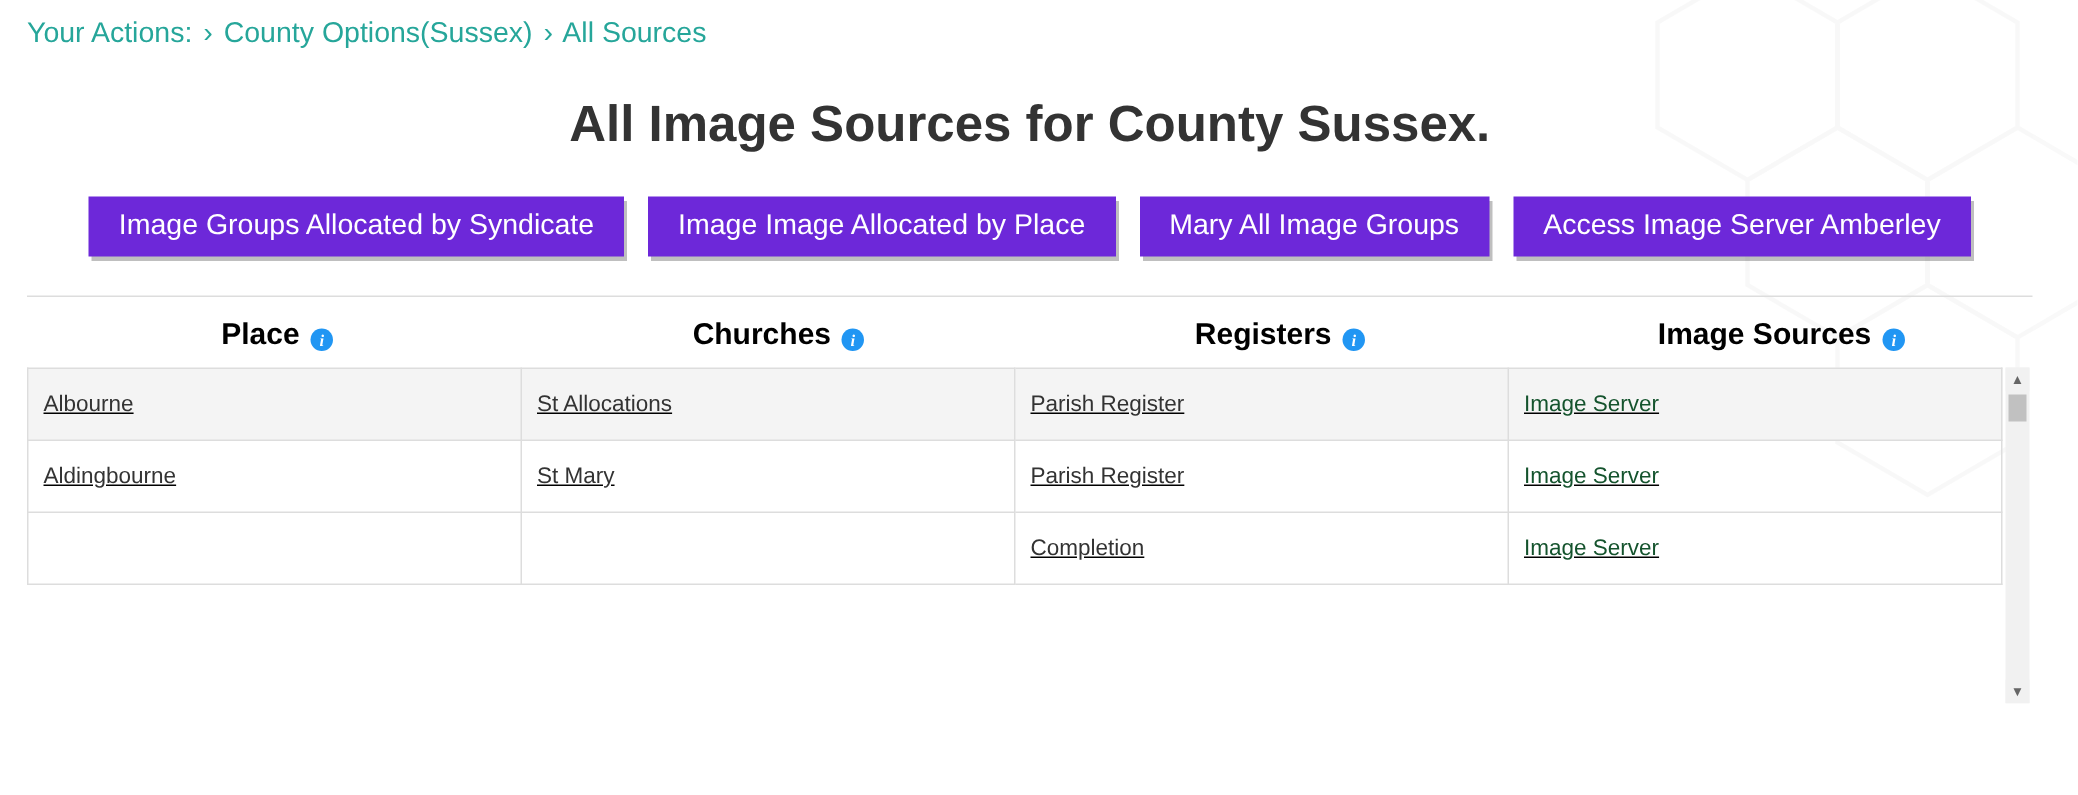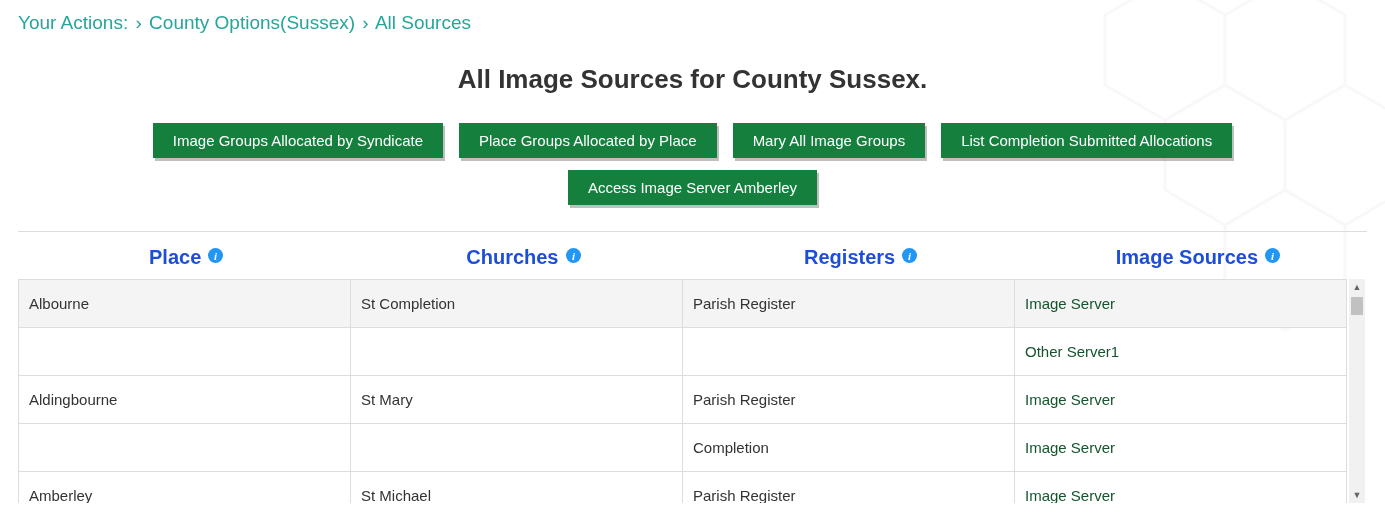--- a/index.html
+++ b/index.html
@@ -18,79 +18,79 @@
     right: -80px;
     width: 400px;
     height: 400px;
     opacity: 0.06;
     z-index: 0;
     pointer-events: none;
   }
   .content {
     position: relative;
     z-index: 1;
-    padding: 12px 18px 0 18px;
+    padding: 12px 30px 0 18px;
   }
   .breadcrumb {
     font-size: 19px;
     color: #26a69a;
     margin: 0 0 20px 0;
     font-weight: 400;
   }
   .breadcrumb a {
     color: #26a69a;
     text-decoration: none;
   }
   .breadcrumb .sep {
     color: #26a69a;
     margin: 0 2px;
   }
   h1.page-title {
     text-align: center;
-    font-size: 26px;
+    font-size: 34px;
     font-weight: 700;
     color: #333;
     margin: 30px 0 28px 0;
   }
   .button-row {
     display: flex;
     flex-wrap: wrap;
     justify-content: center;
     gap: 12px 16px;
     margin: 0 auto 26px auto;
     max-width: 1300px;
   }
   .btn {
-    background: #15803d;
+    background: #6d28d9;
     color: #fff;
     border: none;
     padding: 9px 20px;
-    font-size: 15px;
+    font-size: 19px;
     cursor: pointer;
     box-shadow: 2px 3px 0 rgba(0,0,0,0.25);
     font-family: inherit;
     white-space: nowrap;
   }
   hr.divider {
     border: none;
     border-top: 1px solid #ddd;
     margin: 0 0 14px 0;
   }
   .table-header-row {
     display: flex;
     padding: 0 0 10px 0;
   }
   .th {
     flex: 1;
     text-align: center;
     font-size: 20px;
     font-weight: 700;
-    color: #1d4ed8;
-    display: flex;
-    align-items: flex-start;
+    color: #000000;
+    display: flex;
+    align-items: flex-end;
     justify-content: center;
     gap: 6px;
   }
   .info-icon {
     width: 17px;
     height: 17px;
     display: inline-block;
     cursor: pointer;
   }
   .table-scroll {
@@ -127,20 +127,21 @@
     top: 18px;
     width: 12px;
     height: 18px;
     background: #c1c1c1;
     cursor: pointer;
   }
   table.data {
     width: 100%;
     border-collapse: collapse;
     table-layout: fixed;
+    text-decoration: underline;
   }
   table.data td {
     border: 1px solid #ddd;
     padding: 13px 10px;
     font-size: 15px;
     color: #333;
     vertical-align: middle;
     height: 48px;
   }
   table.data tr.shaded { background: #f4f4f4; }
@@ -173,23 +174,22 @@
     <span class="sep">›</span>
     <a href="#">County Options(Sussex)</a>
     <span class="sep">›</span>
     <a href="#">All Sources</a>
   </nav>
 
   <h1 class="page-title">All Image Sources for County Sussex.</h1>
 
   <div class="button-row">
     <button class="btn">Image Groups Allocated by Syndicate</button>
-    <button class="btn">Place Groups Allocated by Place</button>
+    <button class="btn">Image Image Allocated by Place</button>
     <button class="btn">Mary All Image Groups</button>
-    <button class="btn">List Completion Submitted Allocations</button>
     <button class="btn">Access Image Server Amberley</button>
   </div>
 
   <hr class="divider">
 
   <div class="table-header-row">
     <div class="th">
       <span>Place</span>
       <span class="info-icon">
         <svg viewBox="0 0 17 17">
@@ -225,48 +225,36 @@
           </svg>
       </span>
     </div>
   </div>
 
   <div class="table-scroll">
     <table class="data">
       <tbody id="rows">
           <tr class="shaded">
             <td>Albourne</td>
-            <td>St Completion</td>
+            <td>St Allocations</td>
             <td>Parish Register</td>
             <td><a href="#" class="src-link">Image Server</a></td>
-          </tr>
-          <tr>
-            <td></td>
-            <td></td>
-            <td></td>
-            <td><a href="#" class="src-link">Other Server1</a></td>
           </tr>
           <tr>
             <td>Aldingbourne</td>
             <td>St Mary</td>
             <td>Parish Register</td>
             <td><a href="#" class="src-link">Image Server</a></td>
           </tr>
           <tr>
             <td></td>
             <td></td>
             <td>Completion</td>
             <td><a href="#" class="src-link">Image Server</a></td>
           </tr>
-          <tr class="cutoff">
-            <td>Amberley</td>
-            <td>St Michael</td>
-            <td>Parish Register</td>
-            <td><a href="#" class="src-link">Image Server</a></td>
-          </tr>
         </tbody>
     </table>
     <div class="scrollbar">
       <div class="scroll-up">▲</div>
       <div class="scroll-thumb"></div>
       <div class="scroll-down">▼</div>
     </div>
   </div>
 
 </div>

